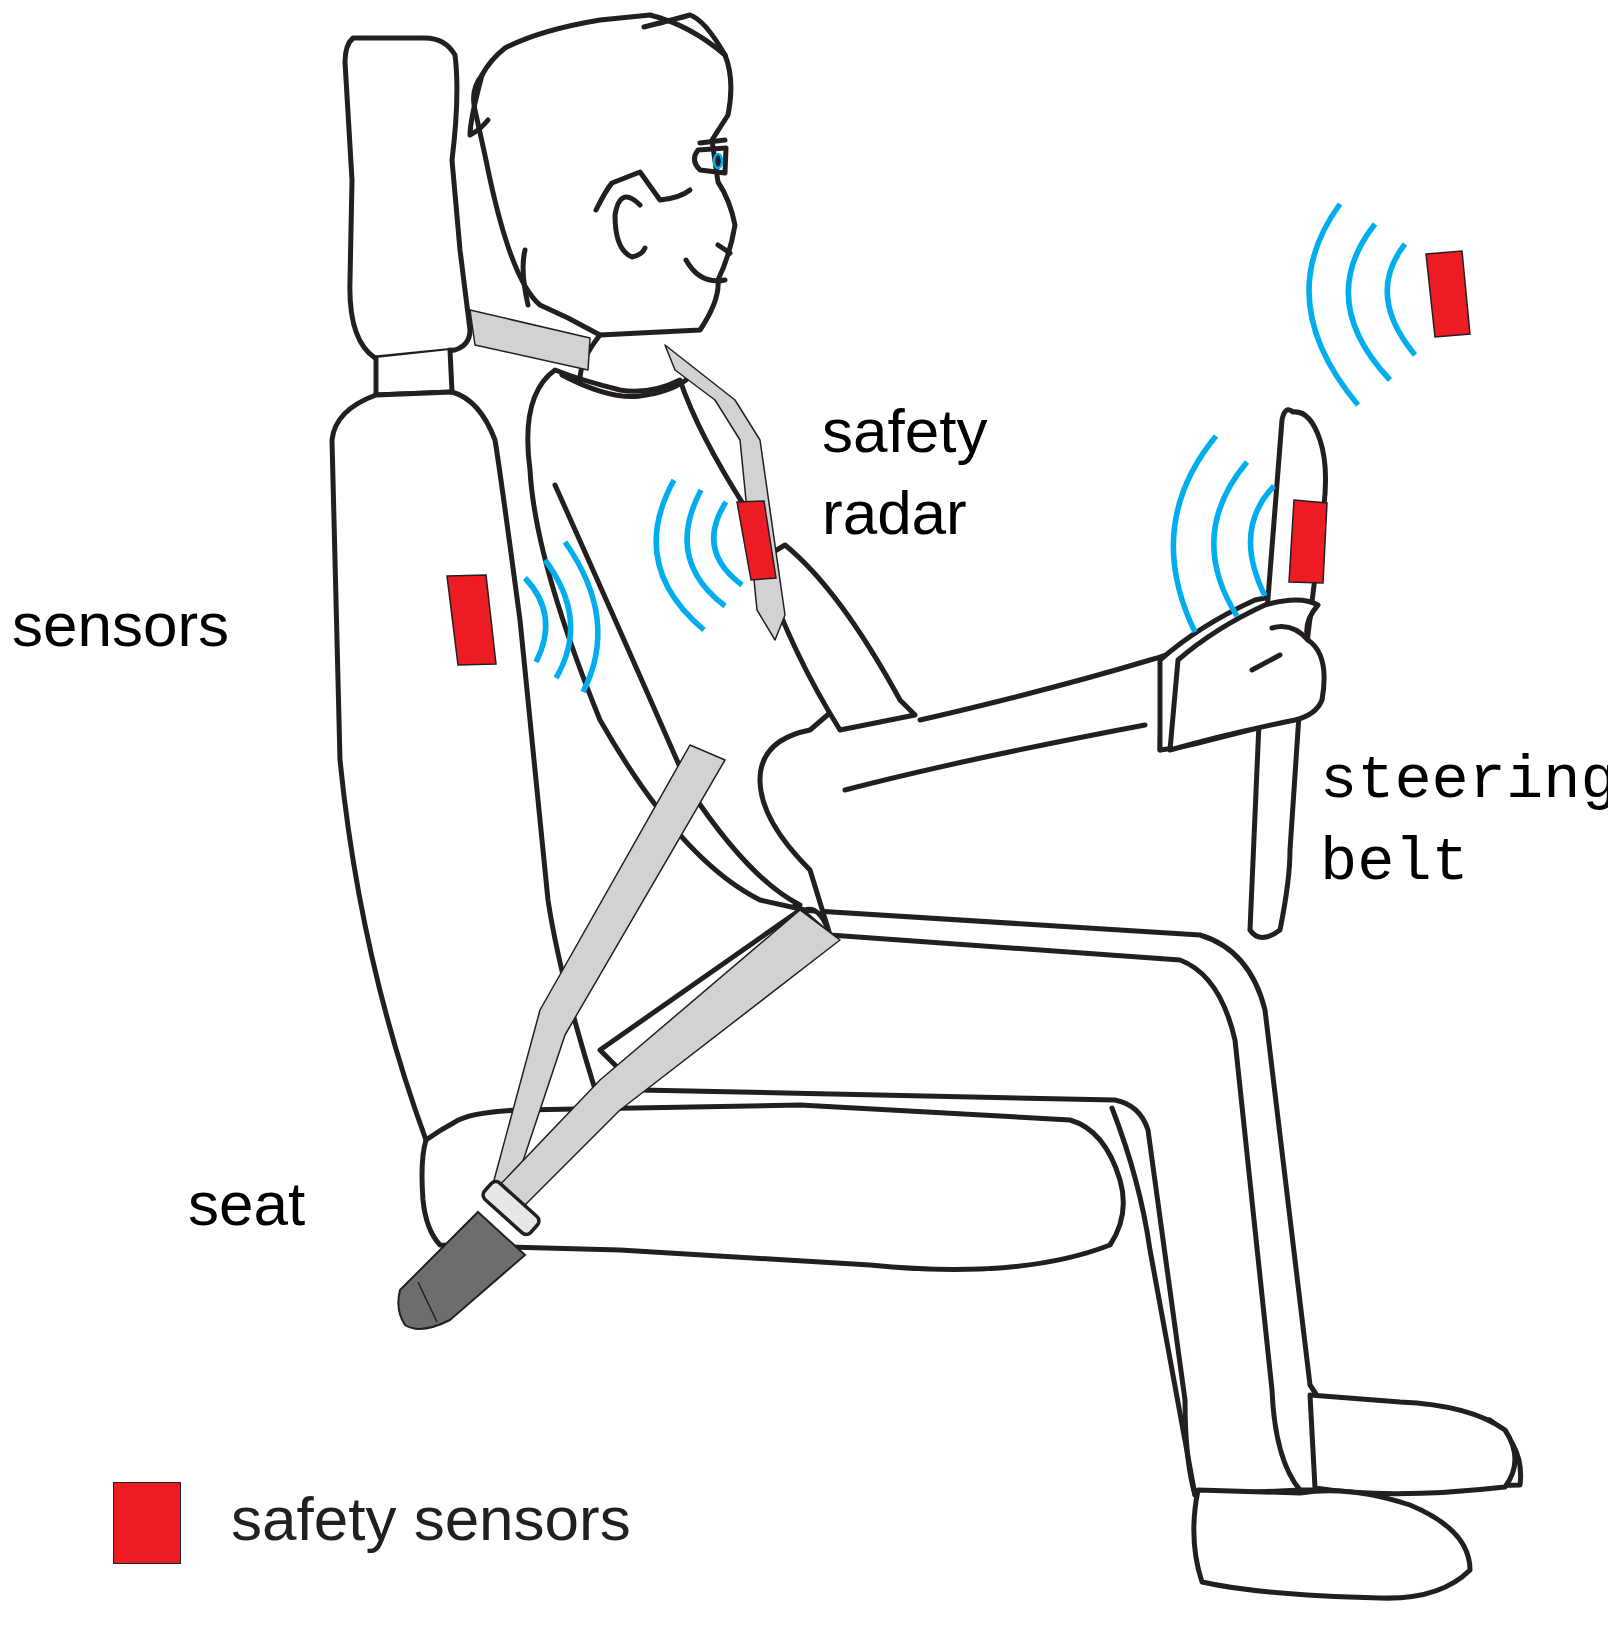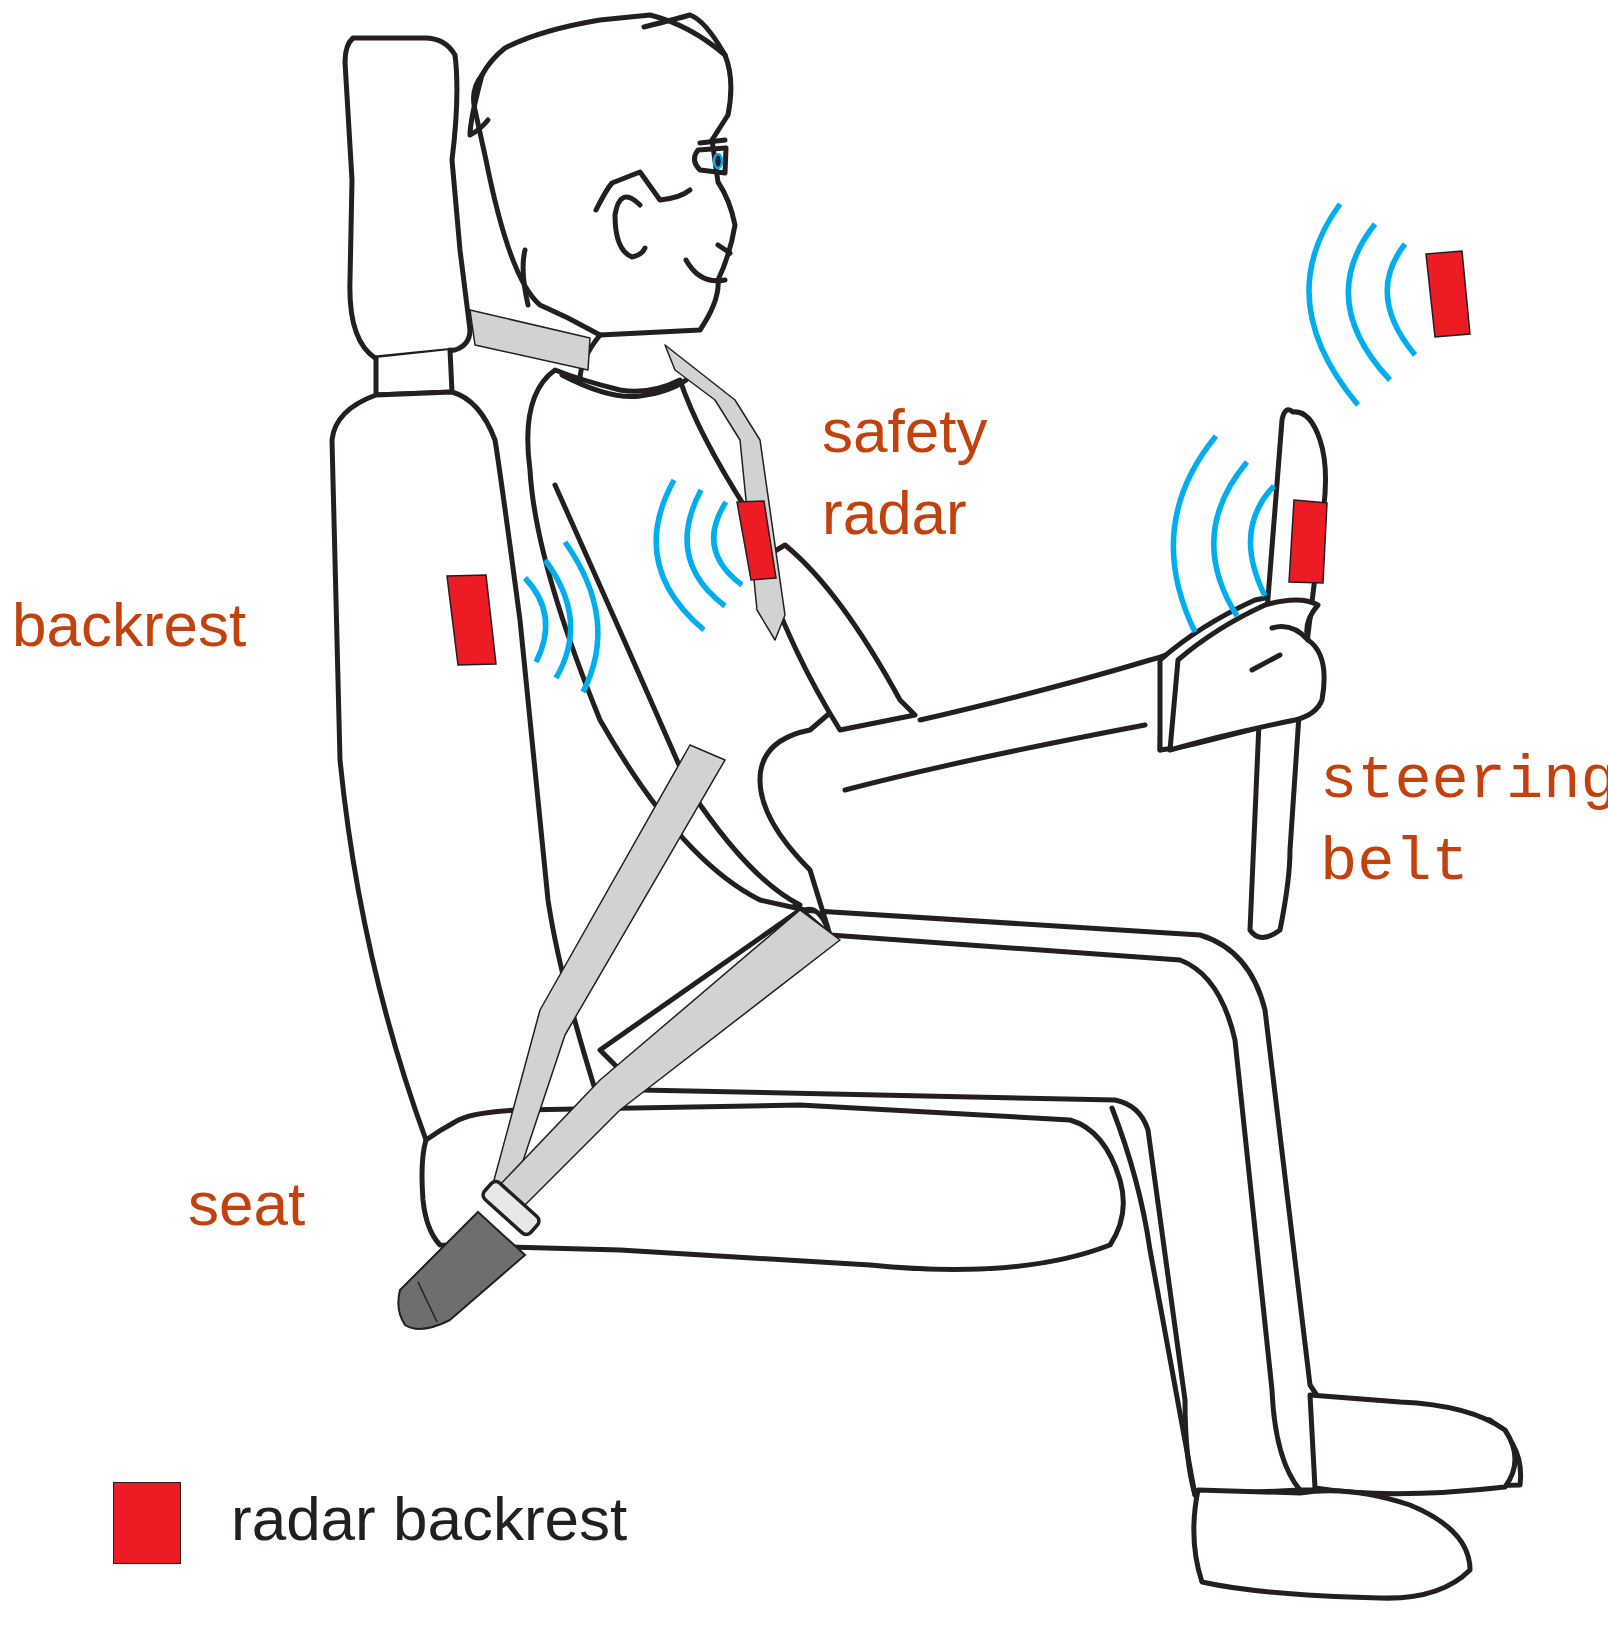--- a/index.html
+++ b/index.html
@@ -9,21 +9,21 @@
     .ol { fill: none; stroke: #231f20; stroke-width: 5; stroke-linecap: round; stroke-linejoin: round; }
     .olw { fill: #ffffff; stroke: #231f20; stroke-width: 5; stroke-linecap: round; stroke-linejoin: round; }
     .belt { fill: #d1d2d4; stroke: #231f20; stroke-width: 1.5; stroke-linejoin: round; }
     .wave { fill: none; stroke: #00aeef; stroke-width: 5.5; stroke-linecap: butt; }
     .sensor { fill: #ed1c24; stroke: #231f20; stroke-width: 1.5; }
     .label {
       position: absolute;
       font-family: "Liberation Sans", sans-serif;
       font-size: 62px;
       line-height: 82px;
-      color: #c2410c;
+      color: #000000;
       white-space: nowrap;
     }
     .label span { display: block; }
     #legend { position: absolute; left: 113px; top: 1482px; }
     #legend .swatch {
       position: absolute; left: 0; top: 0; width: 66px; height: 80px;
       background: #ed1c24; border: 1px solid #231f20;
     }
     #legend .legend-text {
       position: absolute; left: 118px; top: -4px;
@@ -142,34 +142,34 @@
     <polygon class="sensor" points="1426,254 1462,251 1470,334 1435,337"></polygon>
     <g>
       <path class="wave" d="M1405,244 Q1365,295 1415,355"></path>
       <path class="wave" d="M1375,224 Q1315,300 1390,380"></path>
       <path class="wave" d="M1340,204 Q1270,300 1358,405"></path>
     </g>
   </g>
 </svg>
 
 <div class="label" style="left:12px; top:584px;">
-  <span>backrest</span>
+  <span>sensors</span>
 </div>
 
 <div class="label" style="left:822px; top:390px;">
   <span>safety</span>
   <span>radar</span>
 </div>
 
 <div class="label" style="left:1320px; top:740px;font-family:Liberation Mono, monospace;">
   <span>steering</span>
   <span>belt</span>
 </div>
 
 <div class="label" style="left:188px; top:1163px;">
   <span>seat</span>
 </div>
 
 <div id="legend">
   <div class="swatch"></div>
-  <div class="legend-text">radar backrest</div>
+  <div class="legend-text">safety sensors</div>
 </div>
 </div>
 
 </body></html>

